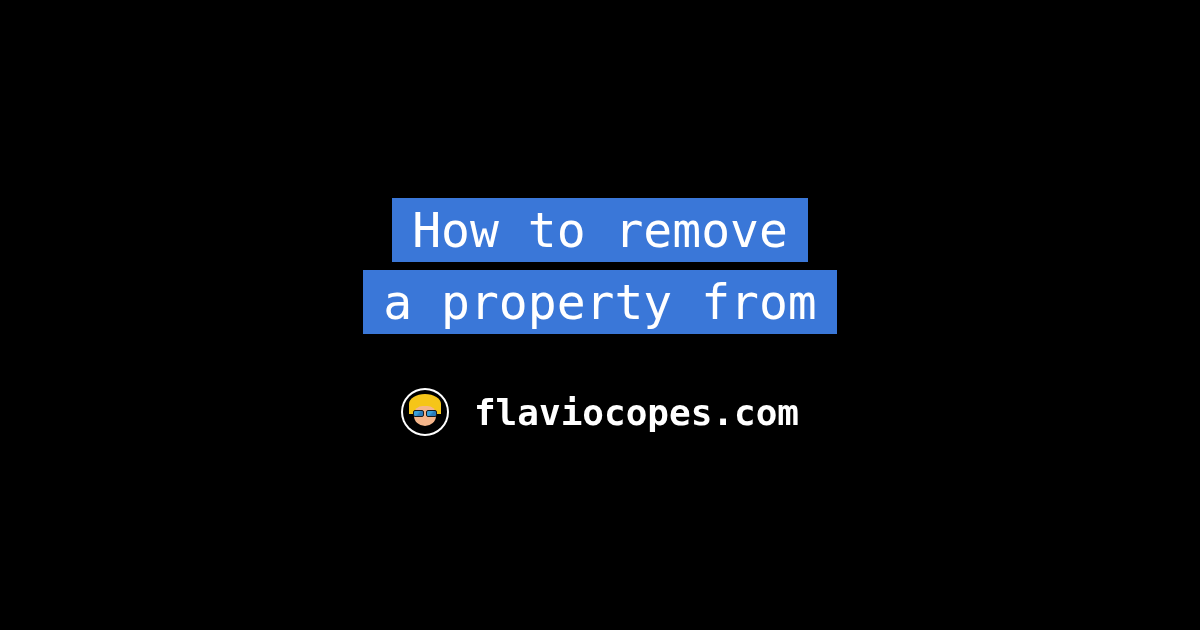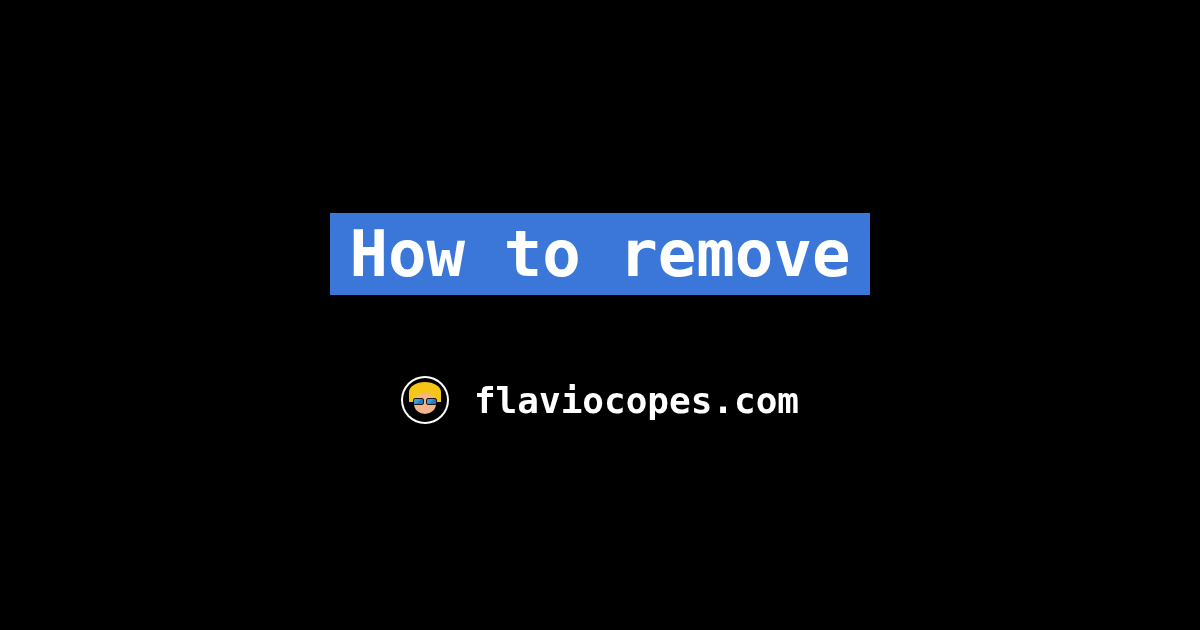--- a/index.html
+++ b/index.html
@@ -18,22 +18,22 @@
       font-family: 'Menlo', 'Consolas', 'Monaco', monospace;
     }
     .title-container {
       text-align: center;
       line-height: 1.5;
     }
     .title-line {
       display: inline;
       background: #3a77d8;
       color: #fff;
-      font-size: 64px;
-      font-weight: bold;
+      font-size: 48px;
+      font-weight: normal;
       padding: 4px 20px;
       box-decoration-break: clone;
       -webkit-box-decoration-break: clone;
     }
     .footer {
       display: flex;
       align-items: center;
       gap: 25px;
       margin-top: 50px;
     }
@@ -94,21 +94,21 @@
       color: #fff;
       font-size: 36px;
       font-weight: bold;
     }
   </style>
 </head>
 <body>
 
 <div class="title-container">
   <span class="title-line">How to remove</span><br>
-  <br>
+  <span class="title-line">a property from</span><br>
 </div>
 
 <div class="footer">
   <div class="avatar">
     <div class="avatar-inner">
       <div class="hair"></div>
       <div class="face"></div>
       <div class="glasses">
         <div class="lens"></div>
         <div class="lens"></div>

